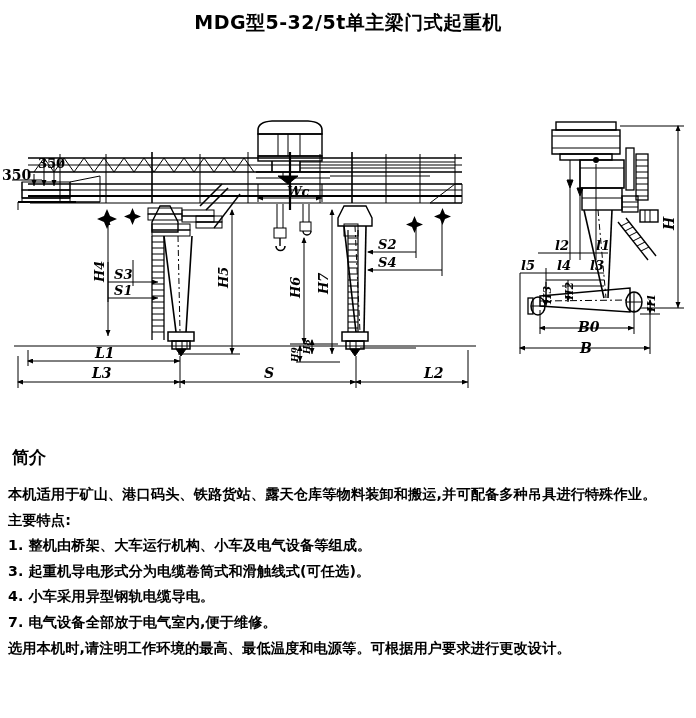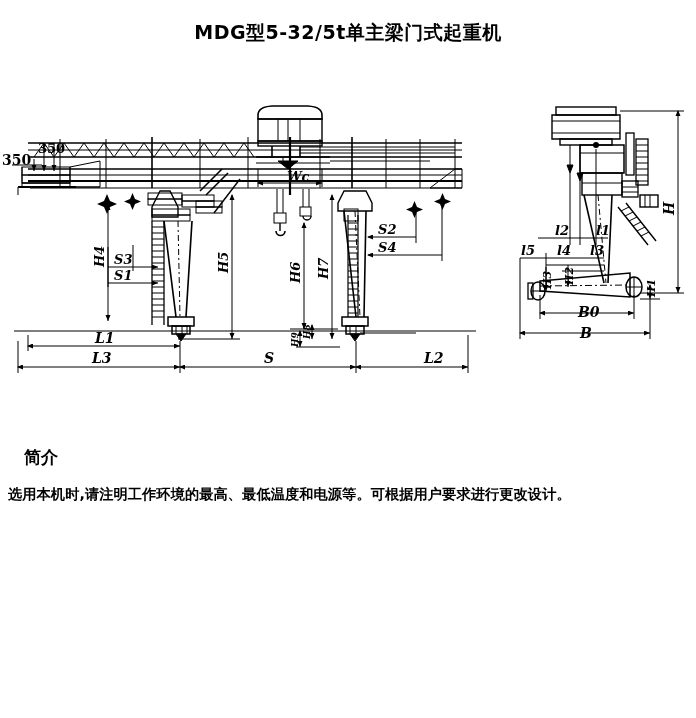--- a/index.html
+++ b/index.html
@@ -8,30 +8,29 @@
     font-family:"DejaVu Sans","Liberation Sans",sans-serif;
     color:#000;
   }
   #page{position:absolute;inset:0;background:#fff;}
 
   
   .title{
     position:absolute;top:10px;left:0;width:696px;text-align:center;
     font-size:19px;font-weight:bold;letter-spacing:.5px;
     font-family:"DejaVu Sans","Liberation Sans",sans-serif;
-    margin-top:10px;
   }
 
   
-  #drawing{position:absolute;left:0;top:95px;width:696px;height:300px;}
+  #drawing{position:absolute;left:0;top:110px;width:696px;height:300px;}
   #drawing svg{display:block;}
 
   
   .intro-heading{
-    position:absolute;left:24px;top:446px;font-size:17px;font-weight:bold;
+    position:absolute;left:12px;top:446px;font-size:17px;font-weight:bold;
   }
   .body-text{
     position:absolute;left:8px;top:482px;width:684px;
     font-size:14.2px;font-weight:bold;line-height:25.6px;
     letter-spacing:.1px;
   }
   .body-text .ln{white-space:nowrap;}
 </style>
 </head>
 <body>
@@ -437,16 +436,22 @@
 
       <text x="578" y="222" font-size="14" font-weight="bold">B0</text>
       <text x="580" y="243" font-size="14" font-weight="bold">B</text>
     </g>
   </svg>
   </div>
 
   <div class="intro-heading">简介</div>
 
   <div class="body-text">
+    <div class="ln">本机适用于矿山、港口码头、铁路货站、露天仓库等物料装卸和搬运,并可配备多种吊具进行特殊作业。</div>
+    <div class="ln">主要特点:</div>
+    <div class="ln">1. 整机由桥架、大车运行机构、小车及电气设备等组成。</div>
+    <div class="ln">3. 起重机导电形式分为电缆卷筒式和滑触线式(可任选)。</div>
+    <div class="ln">4. 小车采用异型钢轨电缆导电。</div>
+    <div class="ln">7. 电气设备全部放于电气室内,便于维修。</div>
     <div class="ln">选用本机时,请注明工作环境的最高、最低温度和电源等。可根据用户要求进行更改设计。</div>
   </div>
 
 </div>
 
 </body></html>

